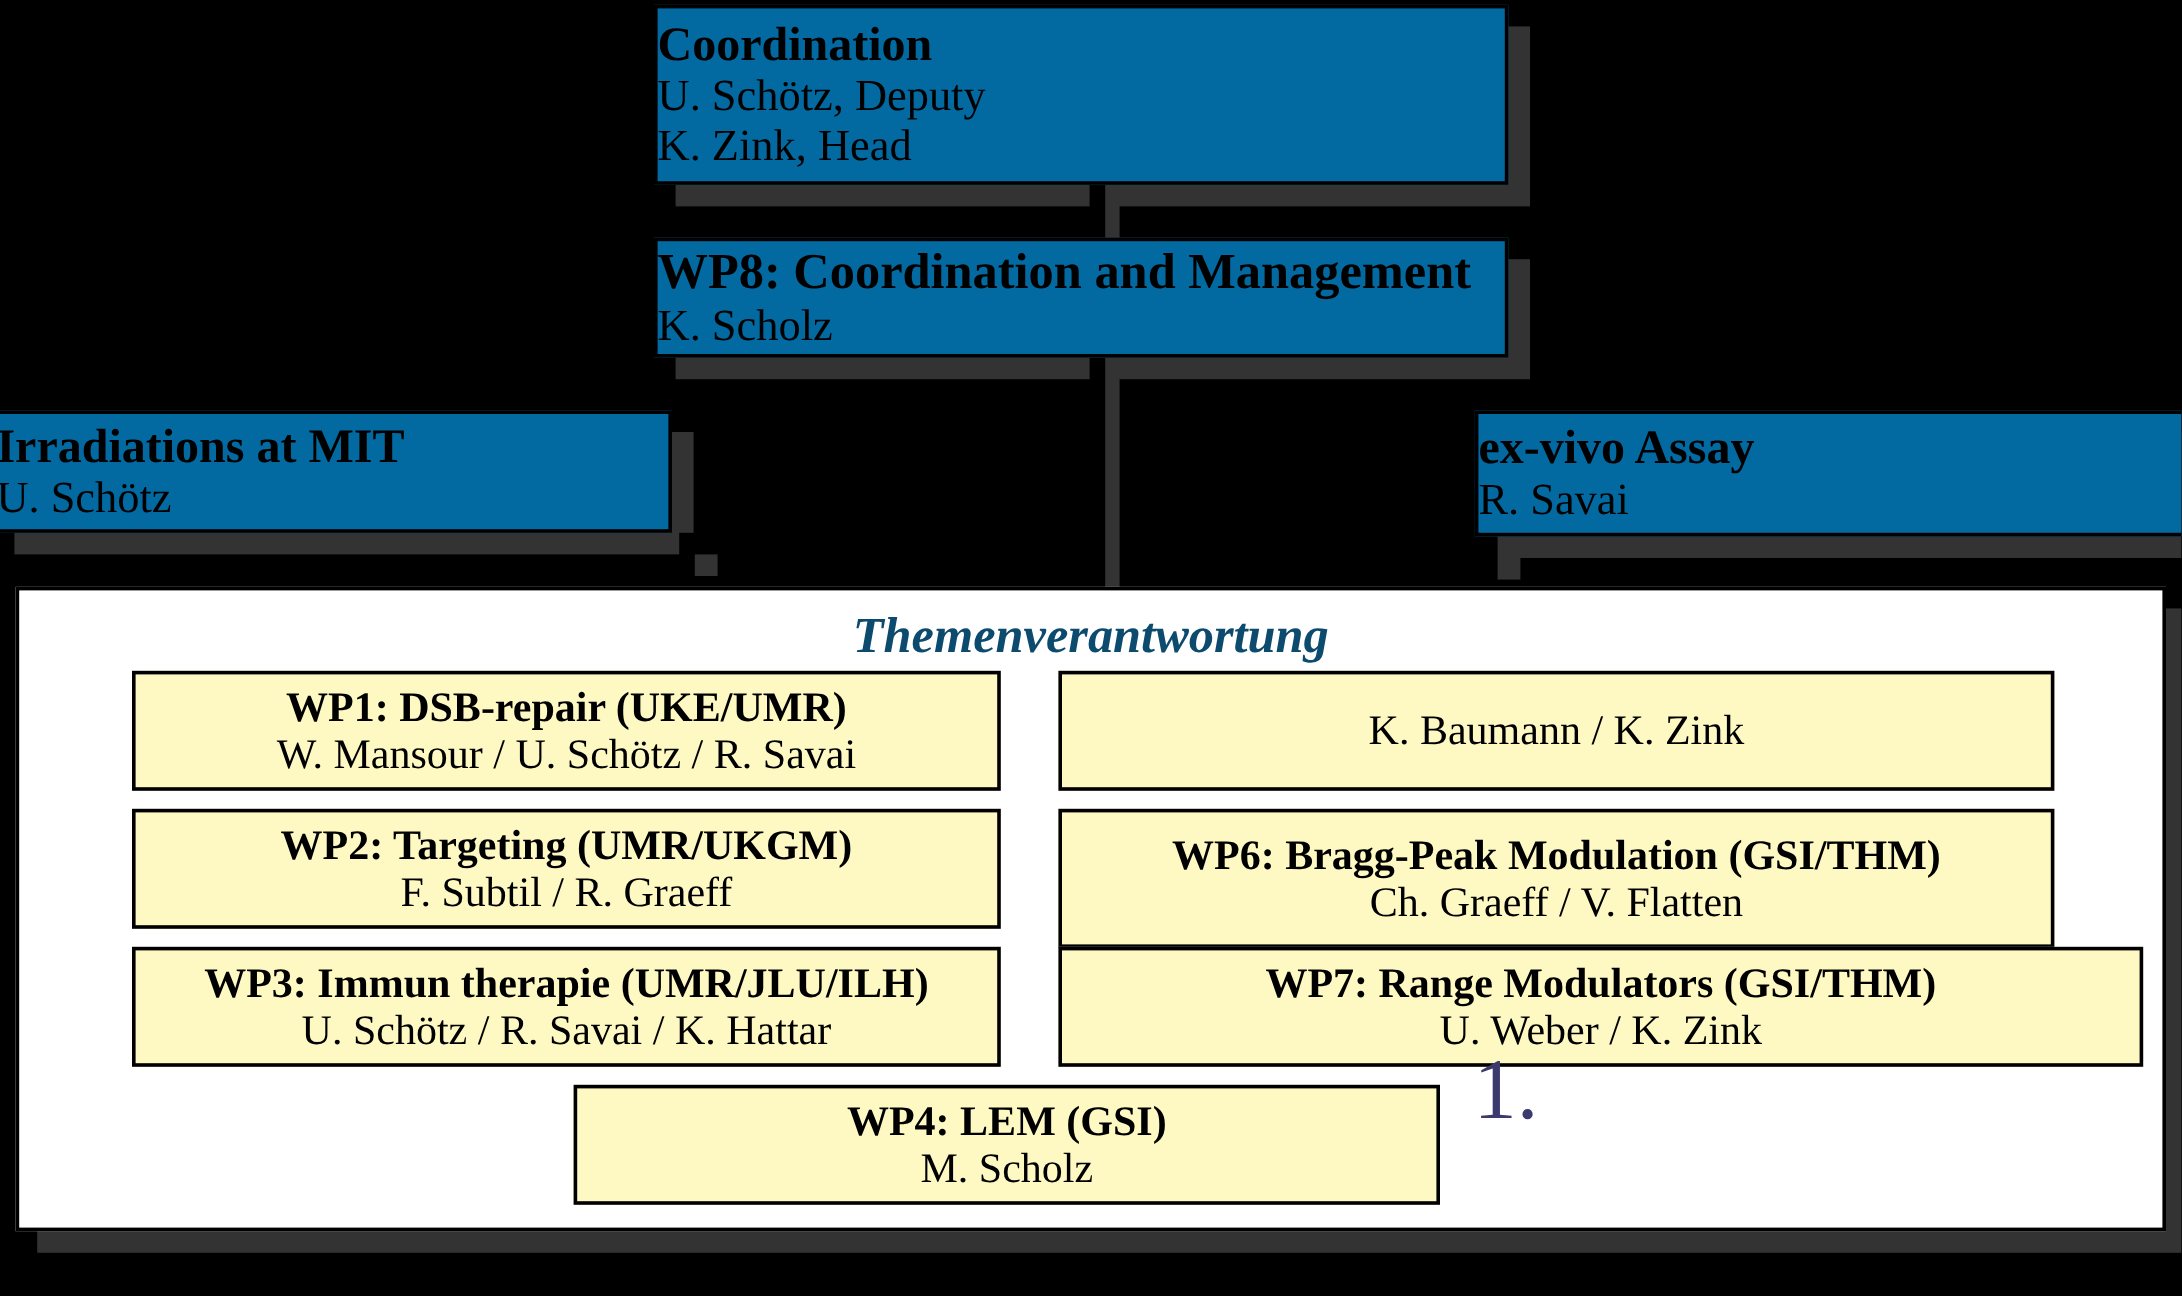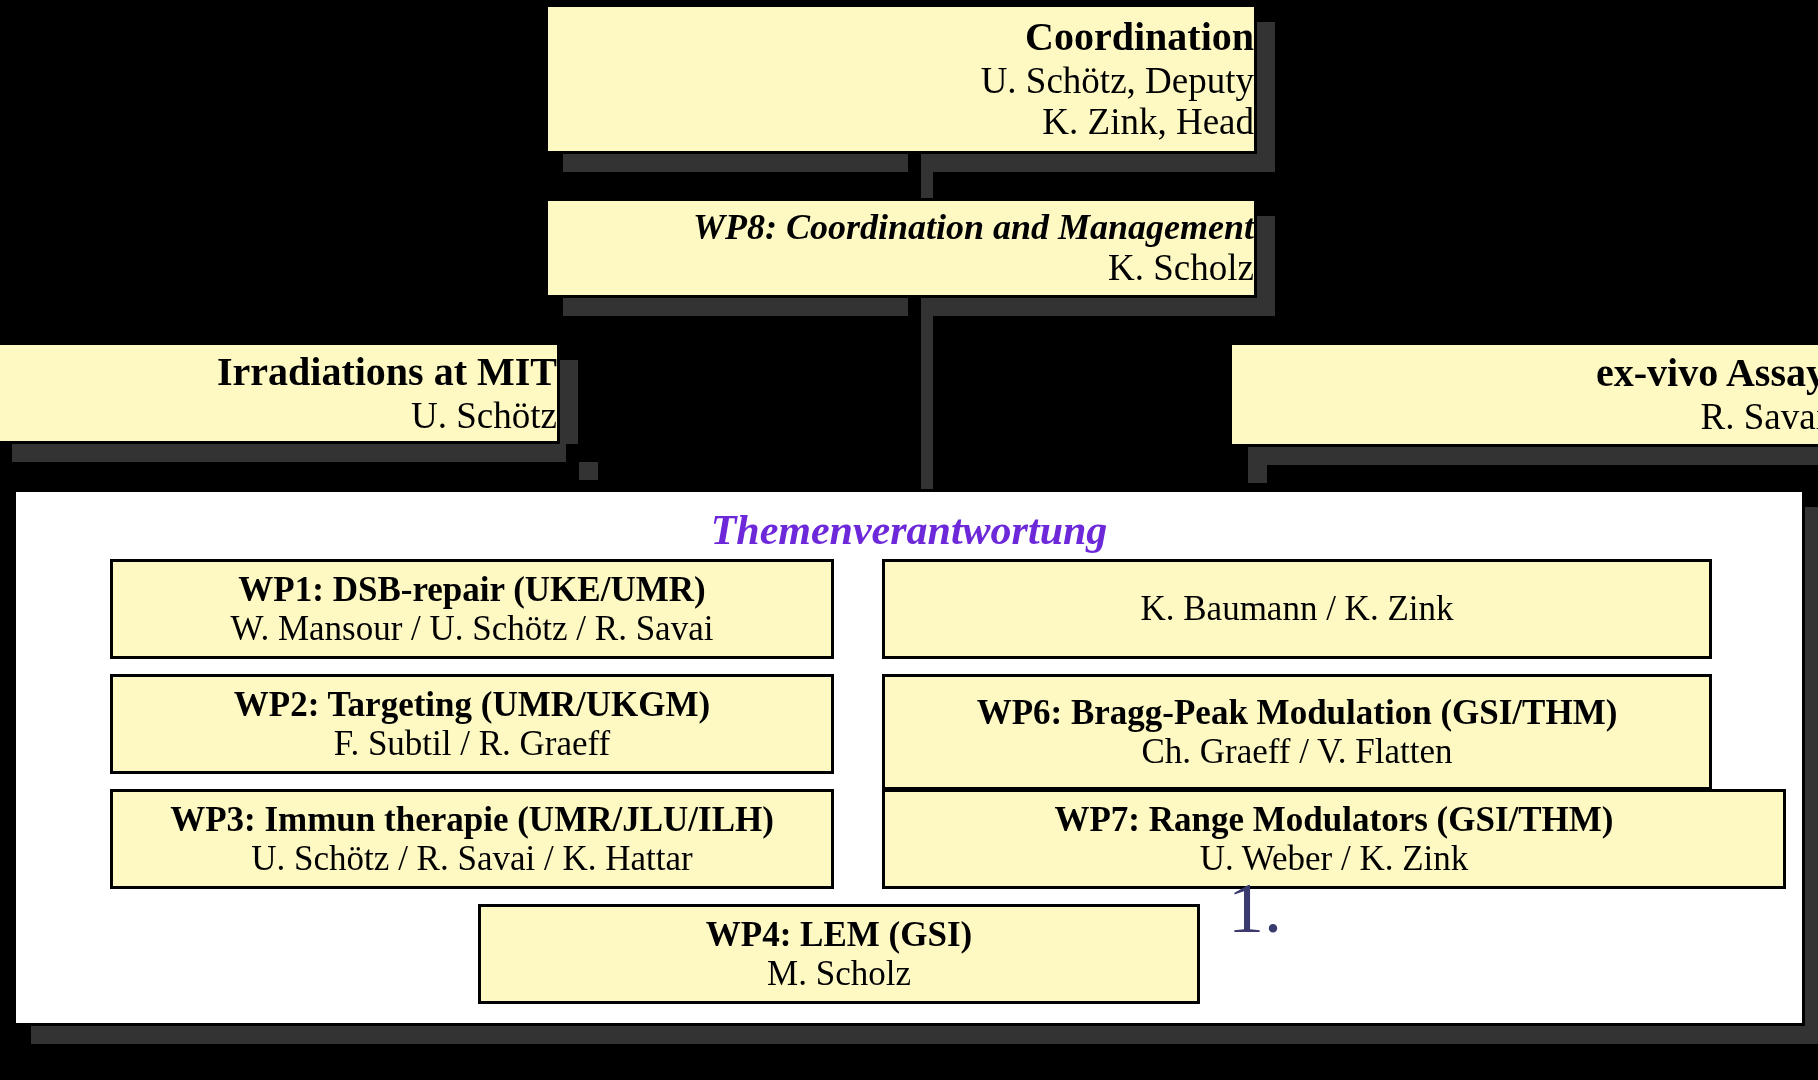--- a/index.html
+++ b/index.html
@@ -12,26 +12,26 @@
     width: 1818px;
     height: 1080px;
     background: #000000;
     overflow: hidden;
     font-family: "Liberation Serif", "DejaVu Serif", serif;
   }
 
   
   .box {
     position: absolute;
-    background: #fef9c3;
+    background: #0369a1;
     border: 3px solid #000000;
     box-sizing: border-box;
     display: flex;
     flex-direction: column;
-    align-items: flex-end;
+    align-items: flex-start;
     justify-content: center;
     text-align: center;
     color: #000000;
     z-index: 5;
   }
   .shadow {
     position: absolute;
     background: #333333;
     z-index: 2;
   }
@@ -59,21 +59,21 @@
   #coordination-box {
     left: 545px; top: 4px; width: 712px; height: 150px;
     font-size: 37px;
   }
   #coordination-box .title-line { font-size: 40px; }
 
   #wp8-box {
     left: 545px; top: 198px; width: 712px; height: 100px;
     font-size: 37px;
   }
-  #wp8-box .title-line { font-size: 36px; font-style: italic; }
+  #wp8-box .title-line { font-size: 42px; }
 
   #irradiations-box {
     left: -6px; top: 342px; width: 566px; height: 102px;
     font-size: 37px;
   }
   #irradiations-box .title-line { font-size: 40px; }
 
   #exvivo-box {
     left: 1229px; top: 342px; width: 600px; height: 105px;
     font-size: 37px;
@@ -89,21 +89,21 @@
     box-sizing: border-box;
     z-index: 6;
   }
   #themen-heading {
     position: absolute;
     left: 0; right: 0; top: 14px;
     text-align: center;
     font-weight: bold;
     font-style: italic;
     font-size: 42px;
-    color: #6d28d9;
+    color: #0c4a6e;
   }
 
   .wp-box {
     position: absolute;
     background: #fef9c3;
     border: 3px solid #000000;
     box-sizing: border-box;
     display: flex;
     flex-direction: column;
     align-items: center;

